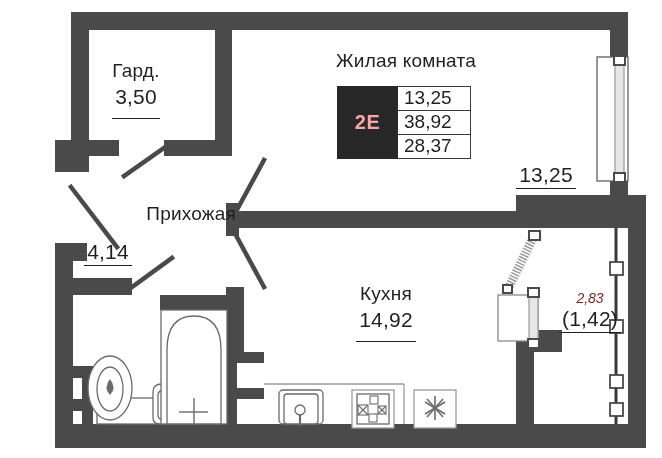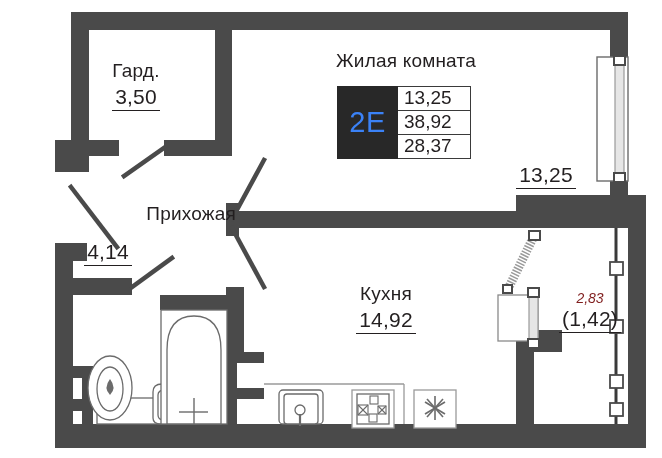--- a/index.html
+++ b/index.html
@@ -35,43 +35,43 @@
   }
   .room-name {
     font-size: 19px;
     letter-spacing: 0.2px;
   }
   .room-area {
     font-size: 21px;
     letter-spacing: 0.2px;
     display: inline-block;
     border-bottom: 1.6px solid #231f20;
-    padding: 0 3px 1px 3px;
+    padding: 0 3px 9px 3px;
   }
   .area-only {
     font-size: 21px;
     letter-spacing: 0.2px;
     display: inline-block;
     border-bottom: 1.6px solid #231f20;
     padding: 0 3px 1px 3px;
     color: #231f20;
   }
   
   #type-badge {
     position: absolute;
     left: 337px;
     top: 86px;
     display: flex;
     align-items: stretch;
   }
   #type-badge .badge-code {
     background: #282828;
-    color: #3b82f6;
-    font-size: 29px;
-    font-weight: normal;
+    color: #fca5a5;
+    font-size: 20px;
+    font-weight: bold;
     letter-spacing: 0.5px;
     display: flex;
     align-items: center;
     justify-content: center;
     width: 57px;
     padding: 0 2px;
   }
   #type-badge .badge-figures {
     display: flex;
     flex-direction: column;

